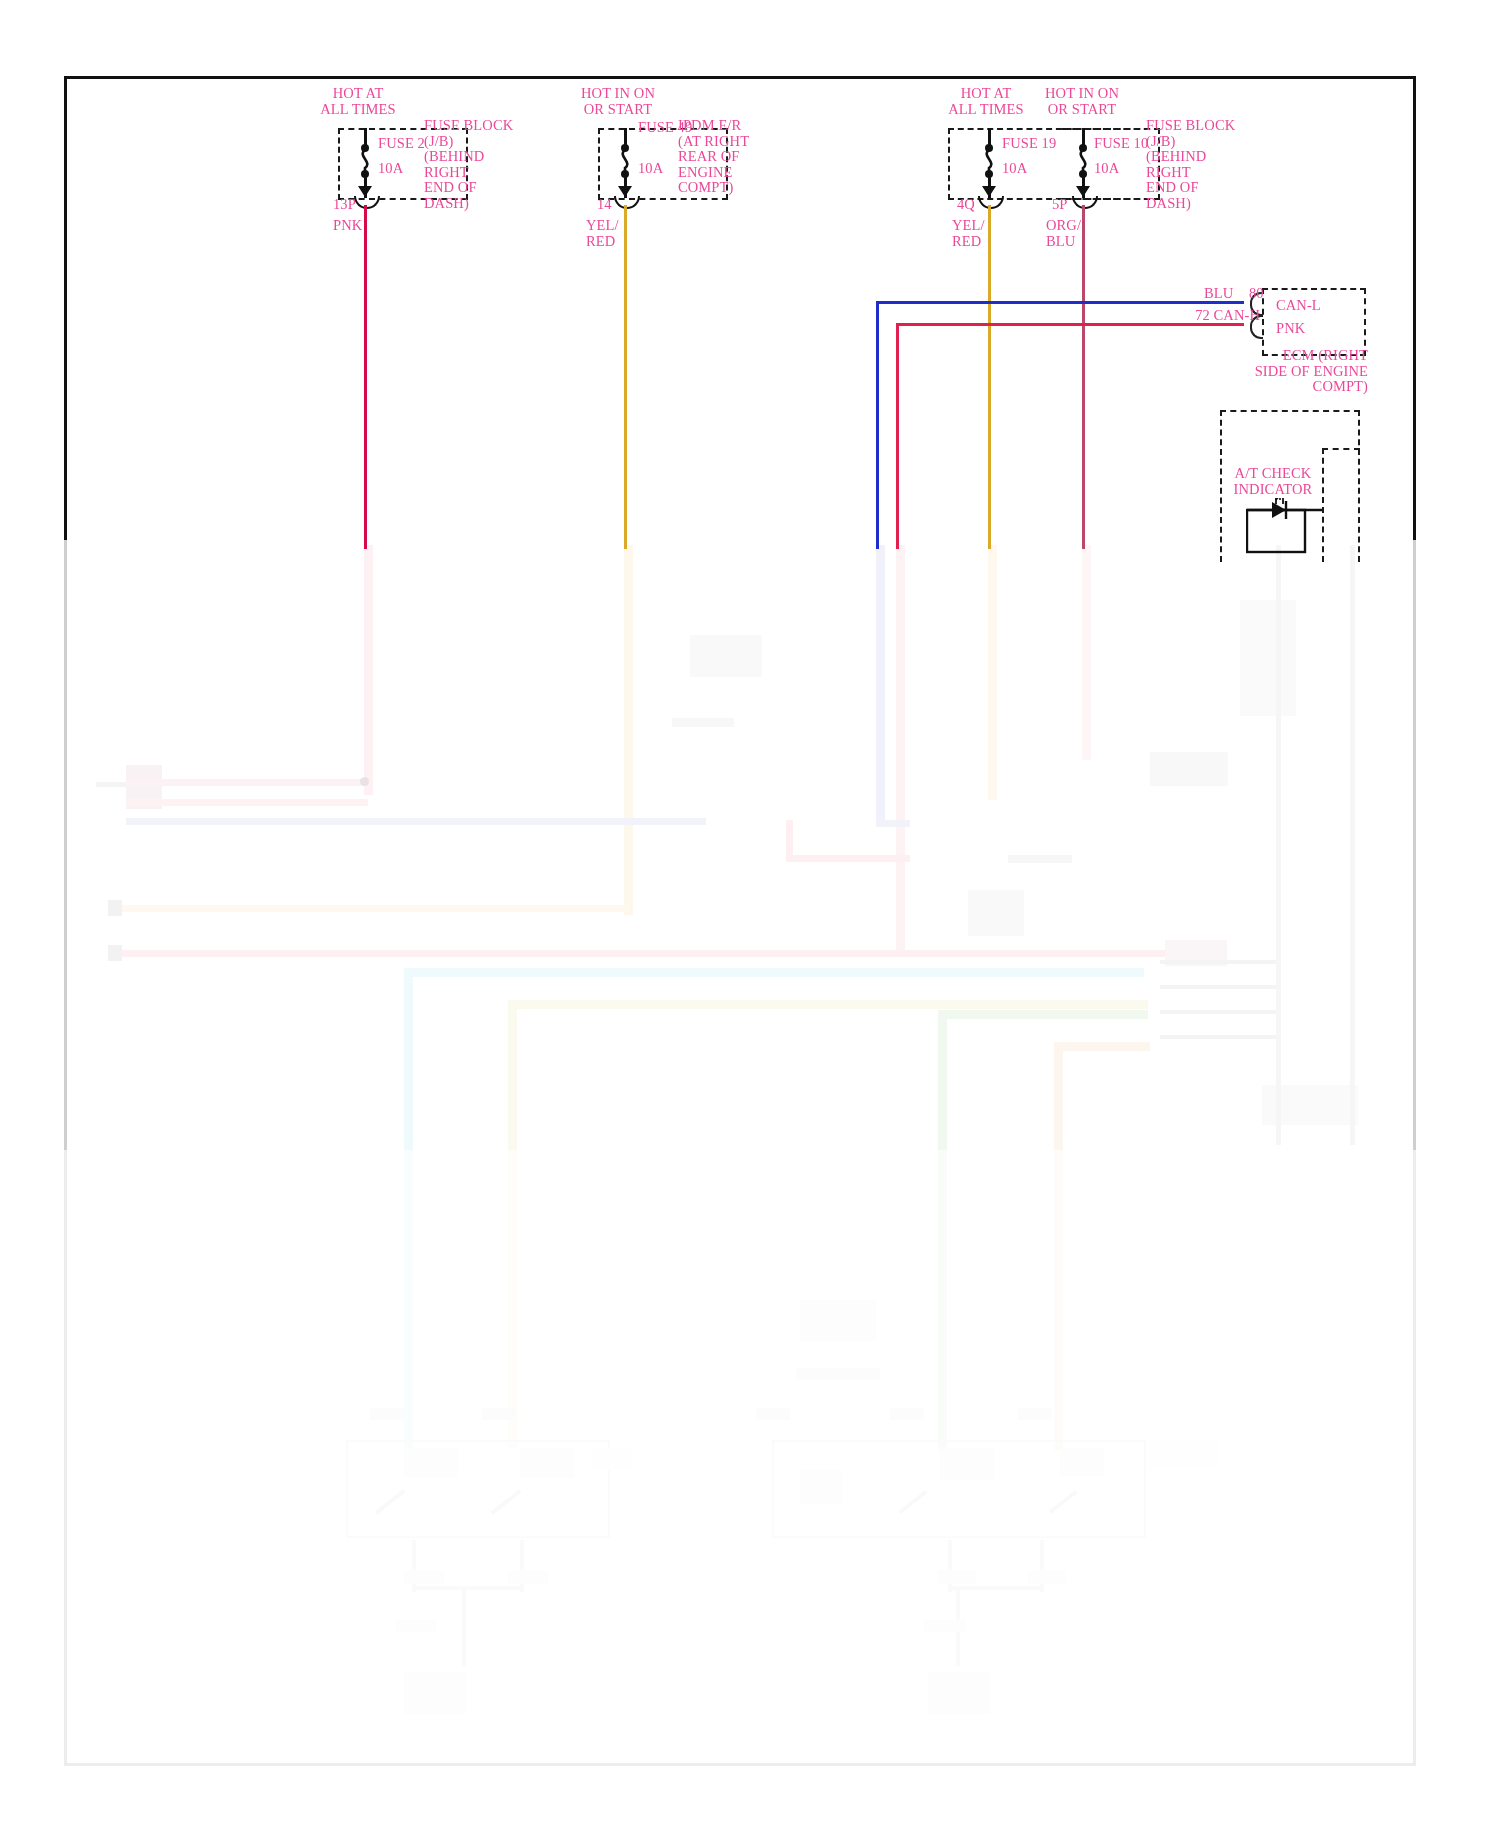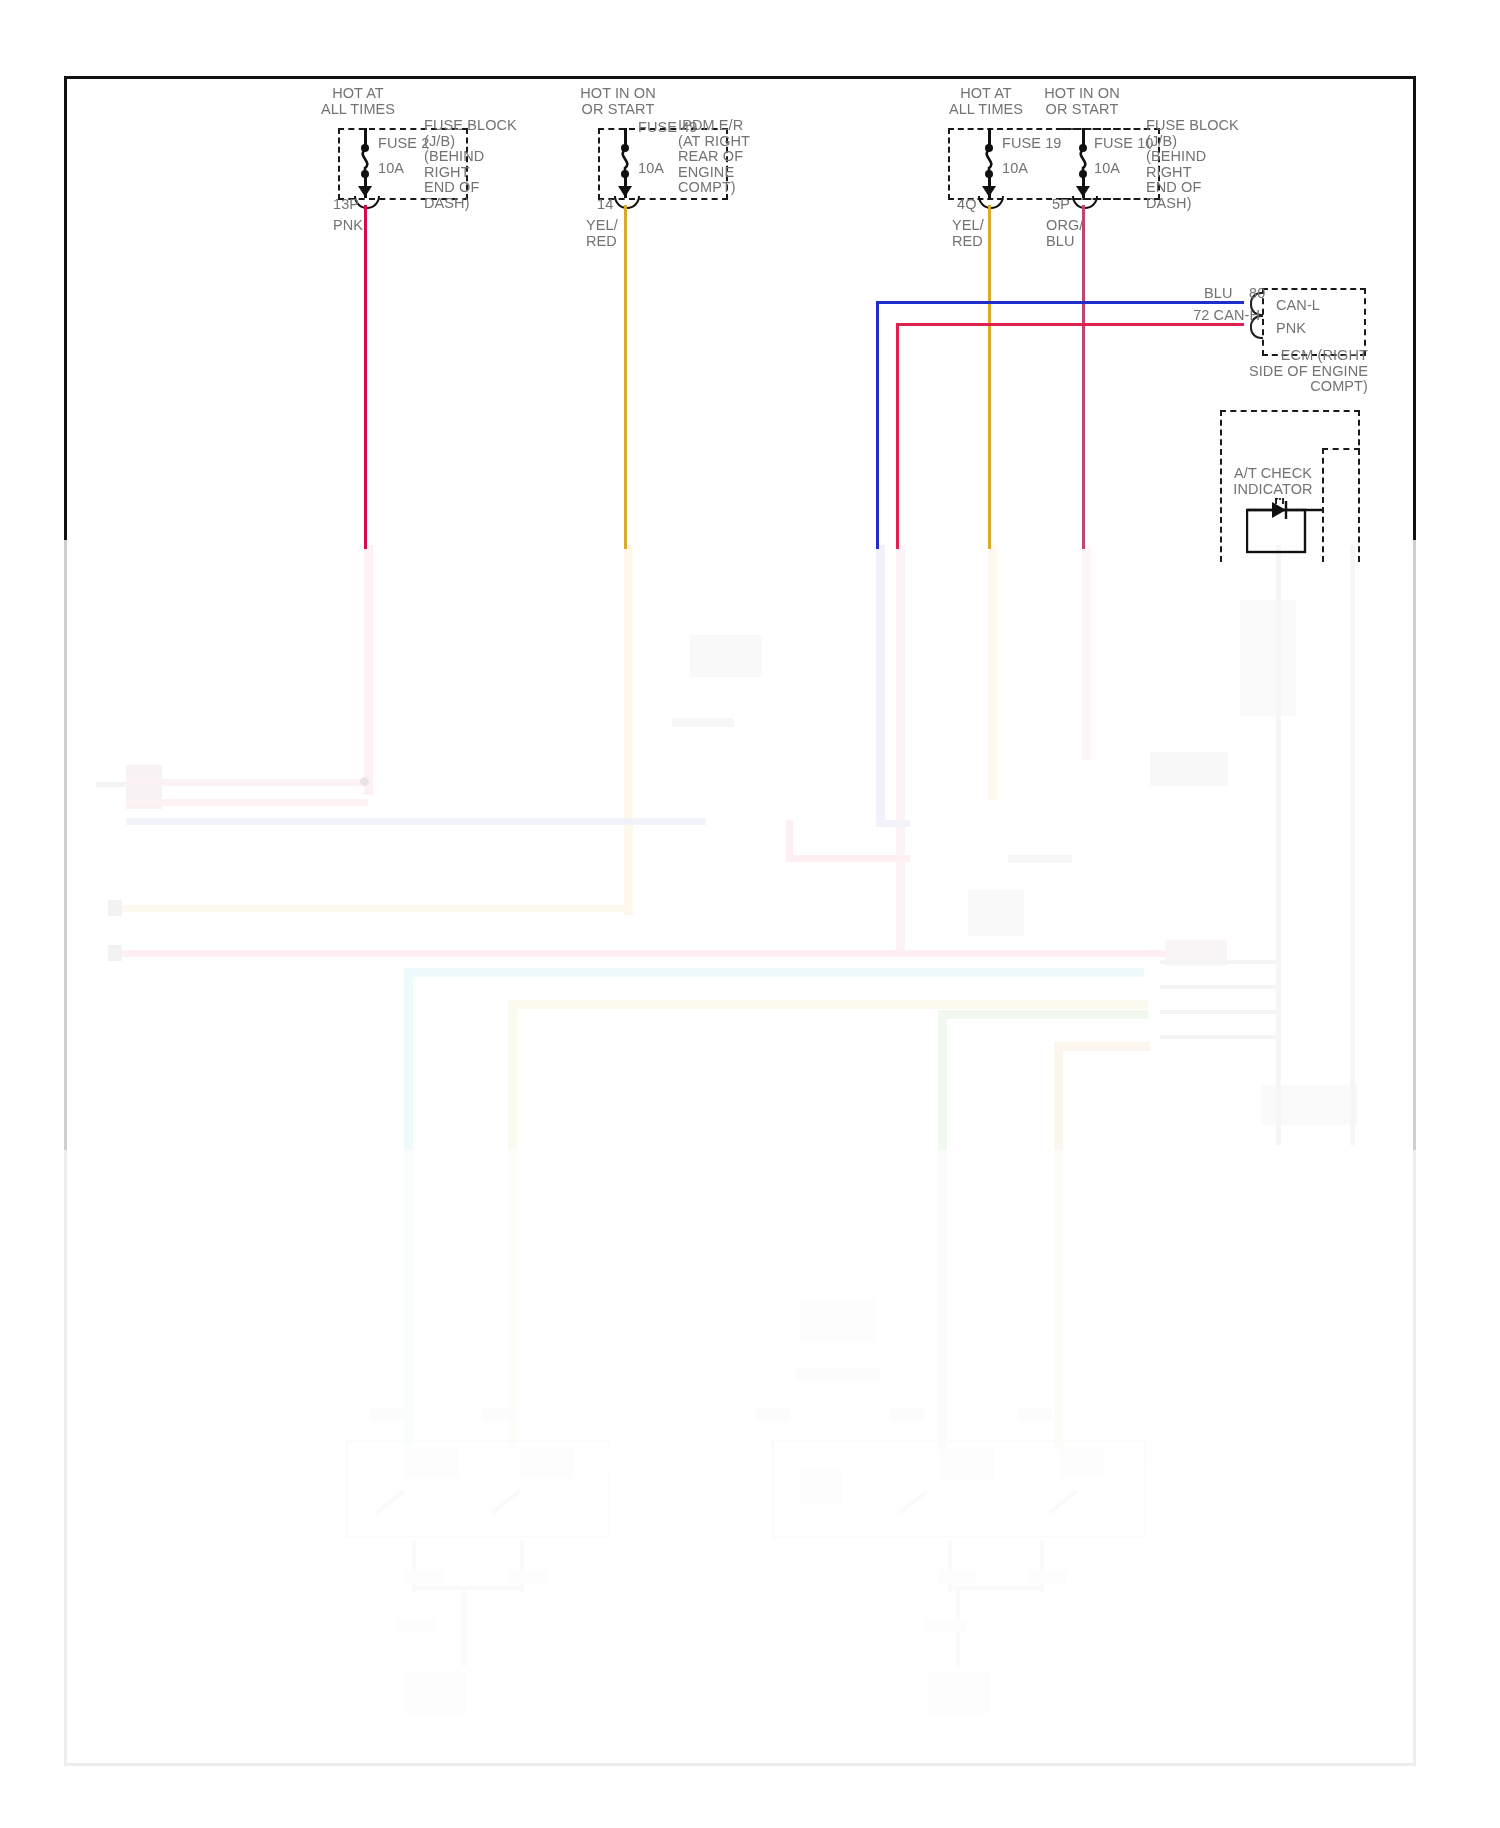--- a/index.html
+++ b/index.html
@@ -9,21 +9,21 @@
   
   #frame{position:absolute;left:64px;top:76px;width:1352px;height:1690px;
          border:3px solid #111;box-sizing:border-box;}
 
   
   #wash{position:absolute;left:0;top:540px;width:1500px;height:1288px;
         background:#ffffff;opacity:.80;pointer-events:none;z-index:40;}
   #wash2{position:absolute;left:0;top:1150px;width:1500px;height:678px;
         background:#ffffff;opacity:.62;pointer-events:none;z-index:41;}
 
-  .lbl{position:absolute;font-size:14.5px;color:#737373;line-height:15.5px;white-space:pre;letter-spacing:.1px;}
+  .lbl{position:absolute;font-size:14.5px;color:#ec4899;line-height:15.5px;white-space:pre;letter-spacing:.1px;font-family:Liberation Serif, serif;}
   .lbl.c{text-align:center;}
   .lbl.r{text-align:right;}
   .sm{font-size:13.5px;}
 
   
   .w{position:absolute;}
   .wv{width:3px;}
   .wh{height:3px;}
 
   

